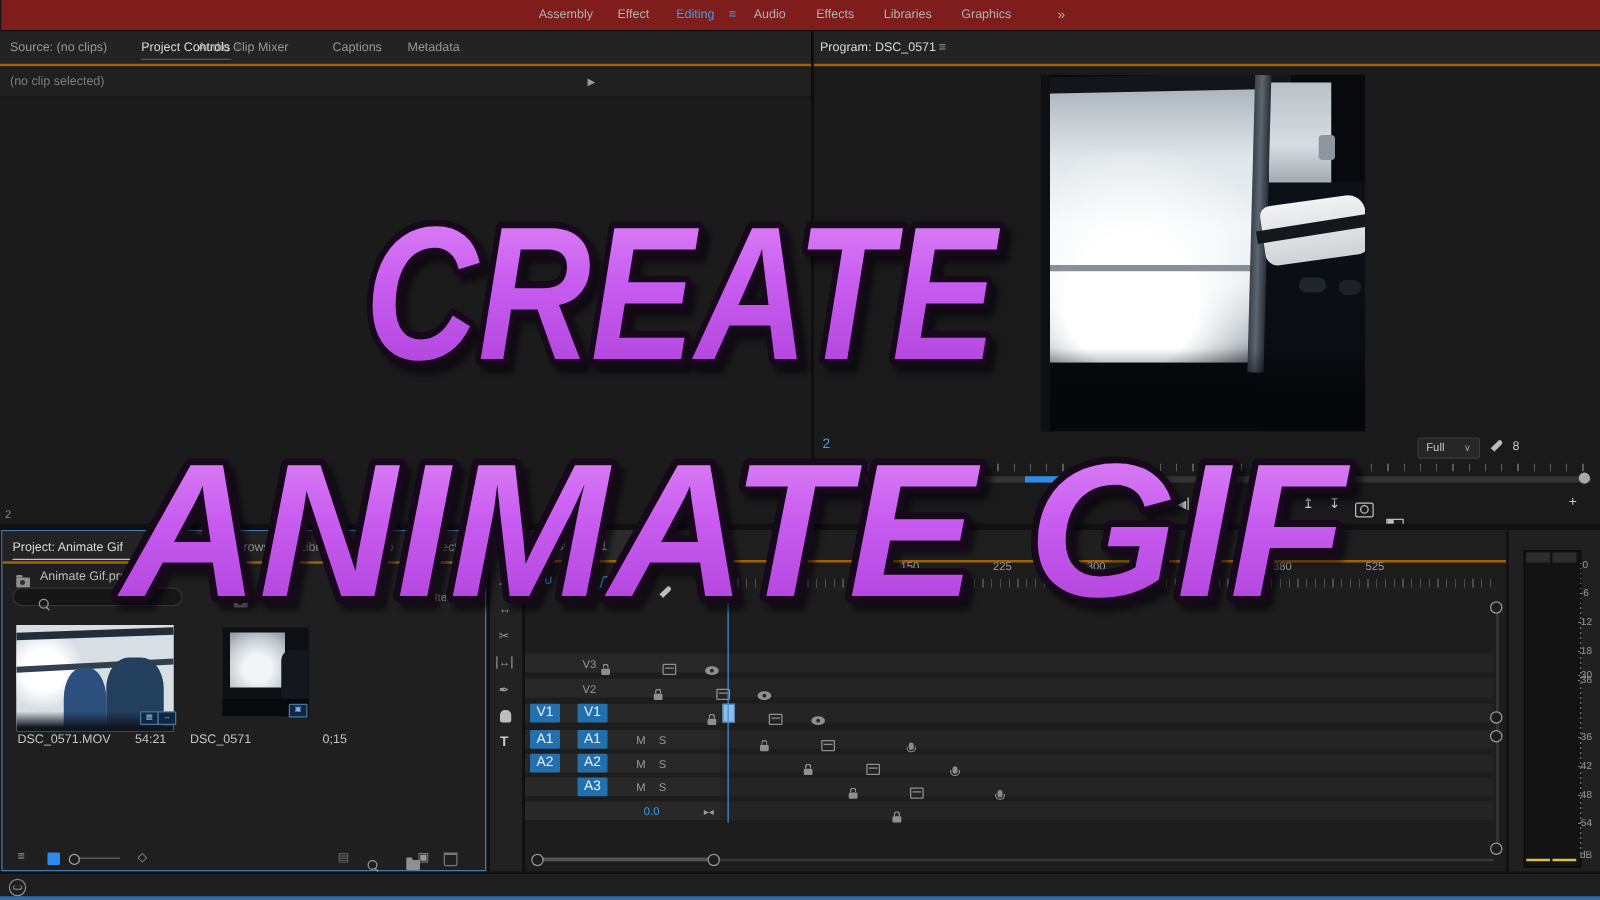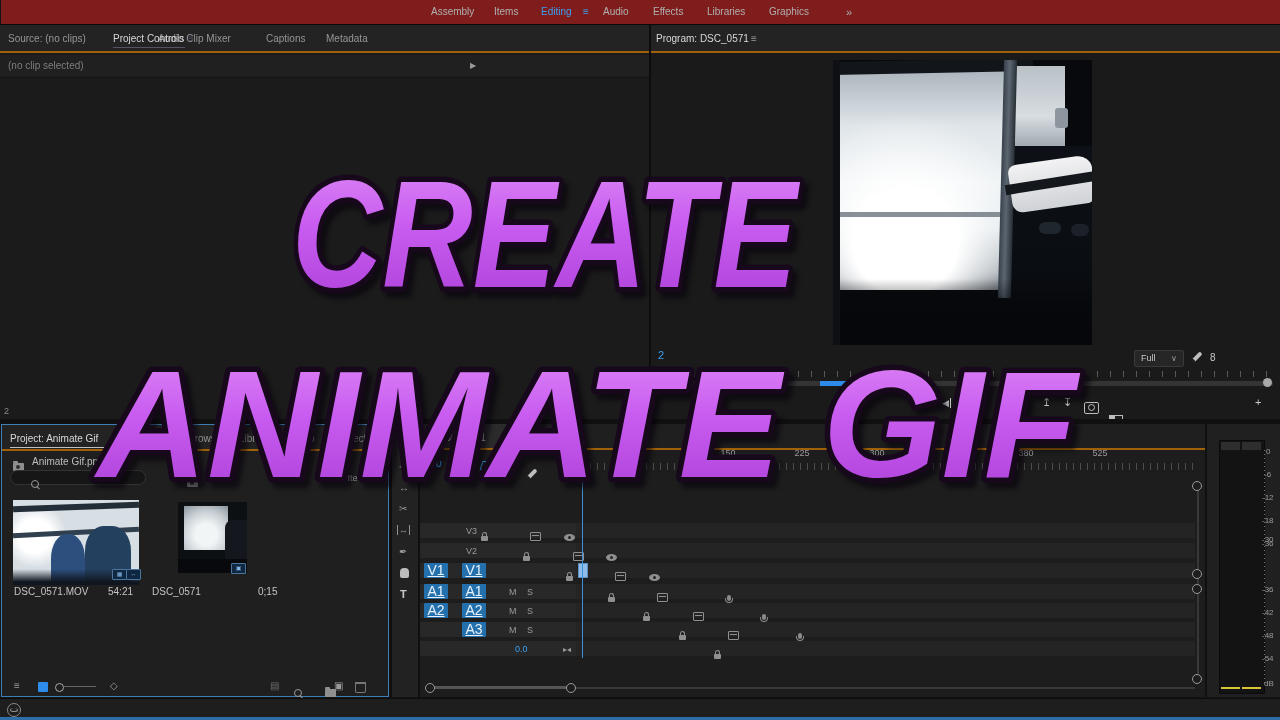--- a/index.html
+++ b/index.html
@@ -47,21 +47,21 @@
   .i-iconview{width:10px;height:10px;background:#2d8ceb;border-radius:1px;}
   .i-knob{width:7px;height:7px;border:1px solid #aaa;border-radius:50%;background:#1e1e1e;}
   .i-ring{width:8px;height:8px;border:1px solid #9a9a9a;border-radius:50%;}
   .i-dotc{width:9px;height:9px;background:#a8a8a8;border-radius:50%;}
   .i-cursor{width:9px;height:12px;background:#3aa0f2;clip-path:polygon(0 0,0 80%,25% 62%,42% 100%,56% 94%,38% 58%,66% 58%);}
   .i-hand{width:9px;height:10px;background:#bdbdbd;border-radius:4px 4px 2px 2px;}
   .i-linked{width:8px;height:7px;border:1px solid #3aa0f2;transform:skewX(-18deg);position:relative;}
   .i-linked::before{content:"";position:absolute;left:3px;top:2px;width:8px;height:7px;border:1px solid #3aa0f2;}
   .i-cc{width:12px;height:12px;border:1px solid #8a8a8a;border-radius:50%;position:relative;}
   .i-cc::before{content:"";position:absolute;left:2px;top:4px;width:6px;height:3px;border:1px solid #8a8a8a;border-top:none;border-radius:50%;}
-  .srcbox,.tgtbox{width:24px;height:15px;background:#2470ad;color:#e8f1fa;font-size:14px;text-align:center;line-height:15px;border-radius:1px;text-decoration:underline;}
+  .srcbox,.tgtbox{width:24px;height:15px;background:#2470ad;color:#e8f1fa;font-size:11px;text-align:center;line-height:15px;border-radius:1px;}
   .badge{width:13px;height:9px;background:#0f2740;border:1px solid #49759e;border-radius:1px;color:#84b7e8;font-size:6px;line-height:8px;text-align:center;}
   
   .prlogo{position:absolute;left:45px;top:40px;width:141px;height:141px;z-index:40;
     background:linear-gradient(135deg,#de8df3,#bc5dd8);box-shadow:0 0 6px rgba(0,0,0,.5);}
   .prlogo-inner{position:absolute;left:13px;top:13px;right:13px;bottom:13px;
     background:linear-gradient(135deg,#230a2c,#3a1447 55%,#4a1c59);display:flex;align-items:center;justify-content:center;}
   .prlogo-text{font-size:66px;font-weight:bold;color:#d086f0;letter-spacing:-2px;}
   
   .overlay-svg{position:absolute;left:0;top:0;z-index:60;pointer-events:none;
     filter:drop-shadow(5px 6px 2px rgba(5,0,10,.55));}
@@ -107,21 +107,21 @@
   input.search-input{position:absolute;background:#161616;border:1px solid #333;border-radius:8px;color:#ccc;font-size:10px;padding:0 6px 0 18px;outline:none;}
 </style>
 </head>
 <body>
 
 <div id="screen">
 
   
   <div class="topbar">
     <span class="wtab" style="left:430px">Assembly</span>
-    <span class="wtab" style="left:493px">Items</span>
+    <span class="wtab" style="left:493px">Effect</span>
     <span class="wtab active" style="left:540px">Editing</span>
     <span class="wtab active" style="left:582px">≡</span>
     <span class="wtab" style="left:602px">Audio</span>
     <span class="wtab" style="left:652px">Effects</span>
     <span class="wtab" style="left:706px">Libraries</span>
     <span class="wtab" style="left:768px">Graphics</span>
     <span class="wtab" style="left:845px;font-size:11px">»</span>
   </div>
 
   

